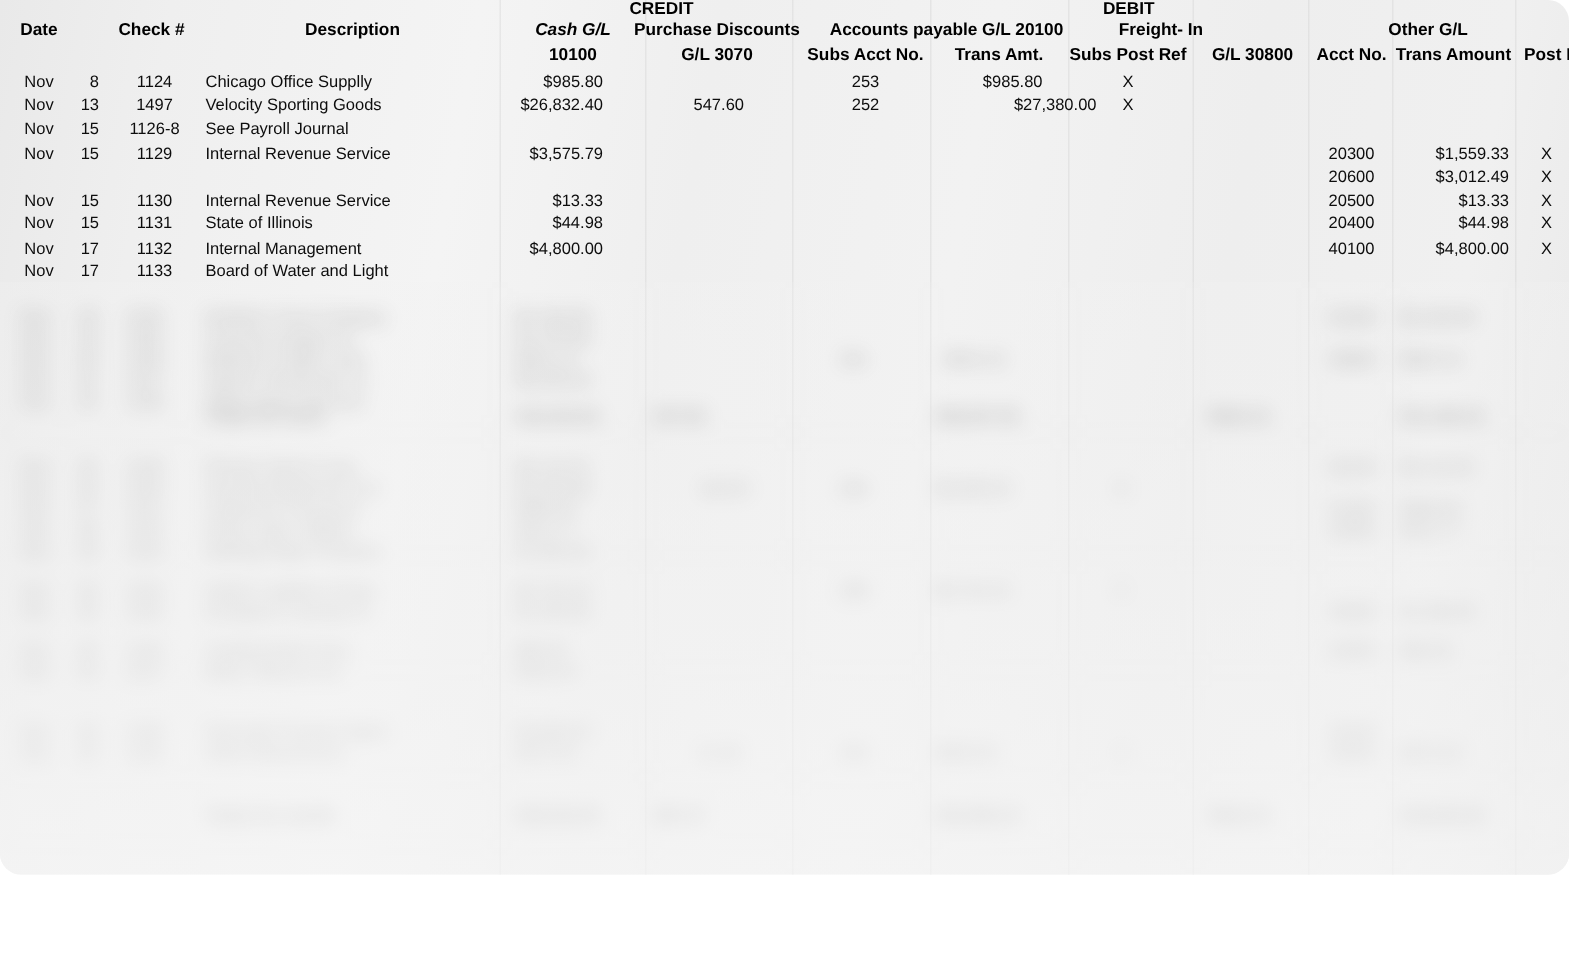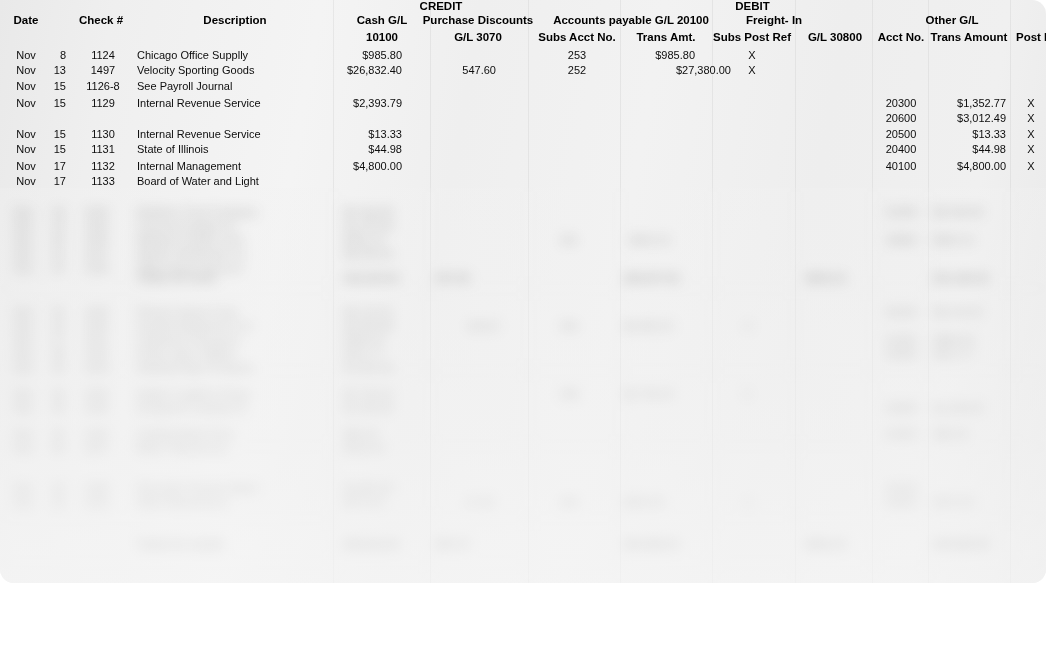--- a/index.html
+++ b/index.html
@@ -117,21 +117,21 @@
   <div class="vrule" style="left:872px"></div>
   <div class="vrule" style="left:928px"></div>
   <div class="vrule" style="left:1010px"></div>
 
   <div class="cell hdr ctr" style="left:381px; top:0px; width:120px;">CREDIT</div>
   <div class="cell hdr ctr" style="left:700px; top:0px; width:105px;">DEBIT</div>
 
   <div class="cell hdr ctr" style="left:0px; top:14px; width:52px;">Date</div>
   <div class="cell hdr ctr" style="left:66px; top:14px; width:70px;">Check #</div>
   <div class="cell hdr ctr" style="left:137px; top:14px; width:196px;">Description</div>
-  <div class="cell hdr ctr" style="left:334px; top:14px; width:96px;">Cash G/L</div>
+  <div class="cell hdr ctr" style="left:334px; top:14px; width:96px;font-style:italic;">Cash G/L</div>
   <div class="cell hdr ctr" style="left:414px; top:14px; width:128px;">Purchase Discounts</div>
   <div class="cell hdr ctr" style="left:540px; top:14px; width:182px;">Accounts payable G/L 20100</div>
   <div class="cell hdr ctr" style="left:713px; top:14px; width:122px;">Freight- In</div>
   <div class="cell hdr ctr" style="left:873px; top:14px; width:158px;">Other G/L</div>
 
   <div class="cell hdr ctr" style="left:334px; top:31px; width:96px;">10100</div>
   <div class="cell hdr ctr" style="left:414px; top:31px; width:128px;">G/L 3070</div>
   <div class="cell hdr ctr" style="left:529px; top:31px; width:96px;">Subs Acct No.</div>
   <div class="cell hdr ctr" style="left:621px; top:31px; width:90px;">Trans Amt.</div>
   <div class="cell hdr ctr" style="left:703px; top:31px; width:98px;">Subs Post Ref</div>
@@ -177,23 +177,23 @@
     <div class="cell rgt" style="left:44px; top:80px; width:22px;">15</div>
     <div class="cell ctr" style="left:74px; top:80px; width:58px;">1126-8</div>
     <div class="cell lft" style="left:137px;top:80px; width:196px;">See Payroll Journal</div>
   </div>
 
   <div>
     <div class="cell ctr" style="left:8px;  top:97px; width:36px;">Nov</div>
     <div class="cell rgt" style="left:44px; top:97px; width:22px;">15</div>
     <div class="cell ctr" style="left:78px; top:97px; width:50px;">1129</div>
     <div class="cell lft" style="left:137px;top:97px; width:196px;">Internal Revenue Service</div>
-    <div class="cell rgt" style="left:330px;top:97px; width:72px;">$2,393.79</div>
+    <div class="cell rgt" style="left:330px;top:97px; width:72px;">$3,575.79</div>
     <div class="cell ctr" style="left:873px;top:97px; width:56px;">20300</div>
-    <div class="cell rgt" style="left:924px;top:97px; width:82px;">$1,352.77</div>
+    <div class="cell rgt" style="left:924px;top:97px; width:82px;">$1,559.33</div>
     <div class="cell ctr" style="left:1016px;top:97px;width:30px;">X</div>
   </div>
 
   <div>
     <div class="cell ctr" style="left:873px;top:112px; width:56px;">20600</div>
     <div class="cell rgt" style="left:924px;top:112px; width:82px;">$3,012.49</div>
     <div class="cell ctr" style="left:1016px;top:112px;width:30px;">X</div>
   </div>
 
   <div>

